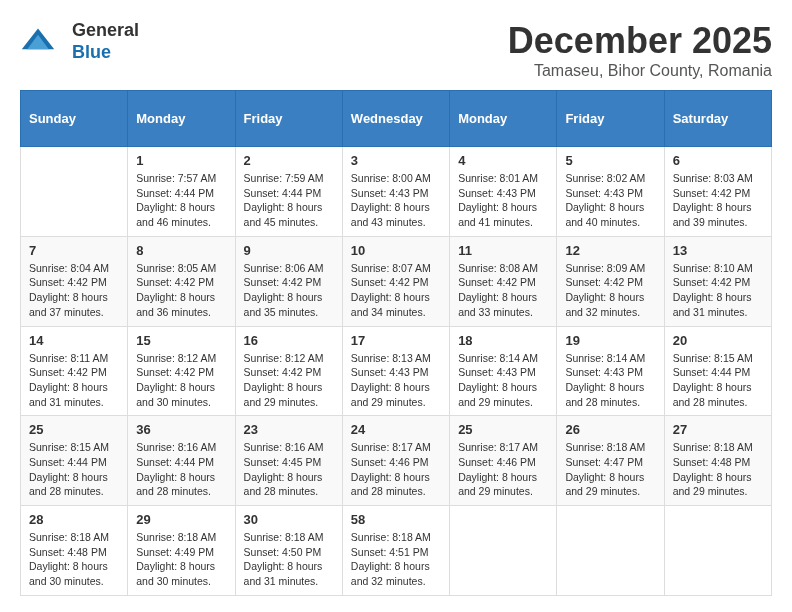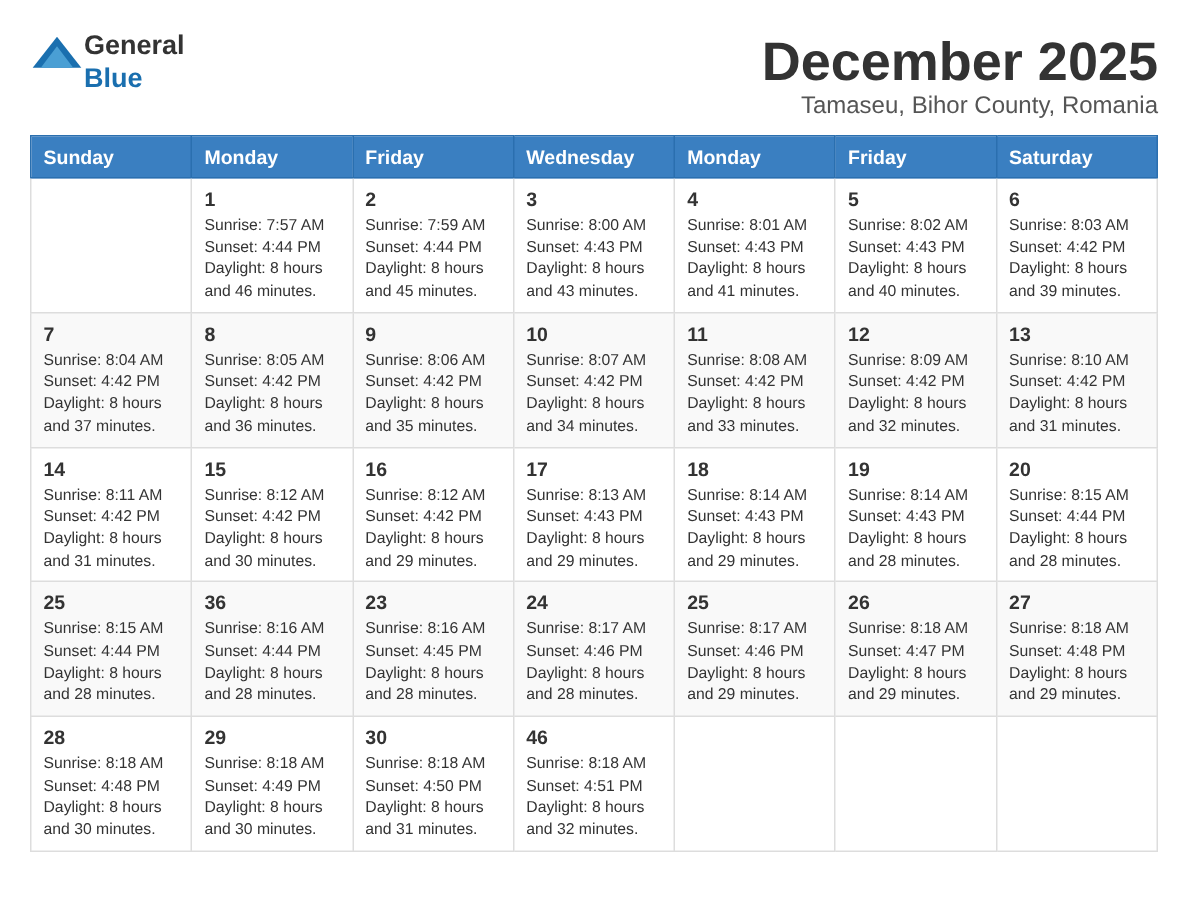--- a/index.html
+++ b/index.html
@@ -11,22 +11,22 @@
       padding: 20px;
     }
     .header-area {
       display: flex;
       justify-content: space-between;
       align-items: flex-start;
       margin-bottom: 10px;
     }
     .logo {
       display: flex;
-      align-items: flex-start;
-      gap: 0;
+      align-items: center;
+      gap: 16px;
     }
     .logo-text {
       font-size: 18px;
       line-height: 1.2;
     }
     .logo-general { color: #333; font-weight: bold; }
     .logo-blue { color: #1a6faf; font-weight: bold; }
     .logo-icon {
       width: 36px;
       height: 36px;
@@ -46,21 +46,21 @@
     .calendar {
       width: 100%;
       border-collapse: collapse;
       border: 1px solid #ccc;
     }
     .calendar th {
       background-color: #3a7fc1;
       color: #fff;
       font-size: 13px;
       font-weight: bold;
-      padding: 6px 8px;
+      padding: 20px 8px;
       text-align: left;
       border: 1px solid #2a6faf;
       margin-top: 24px;
     }
     .calendar td {
       border: 1px solid #ddd;
       vertical-align: top;
       padding: 6px 8px;
       width: 107px;
       min-height: 80px;
@@ -243,21 +243,21 @@
         </td>
         <td>
           <span class="day-number">29</span>
           <div class="day-info">Sunrise: 8:18 AM<br>Sunset: 4:49 PM<br>Daylight: 8 hours and 30 minutes.</div>
         </td>
         <td>
           <span class="day-number">30</span>
           <div class="day-info">Sunrise: 8:18 AM<br>Sunset: 4:50 PM<br>Daylight: 8 hours and 31 minutes.</div>
         </td>
         <td>
-          <span class="day-number">46</span>
+          <span class="day-number">58</span>
           <div class="day-info">Sunrise: 8:18 AM<br>Sunset: 4:51 PM<br>Daylight: 8 hours and 32 minutes.</div>
         </td>
         <td class="empty-cell"></td>
         <td class="empty-cell"></td>
         <td class="empty-cell"></td>
       </tr>
     </tbody>
 </table>
 
 </body></html>

